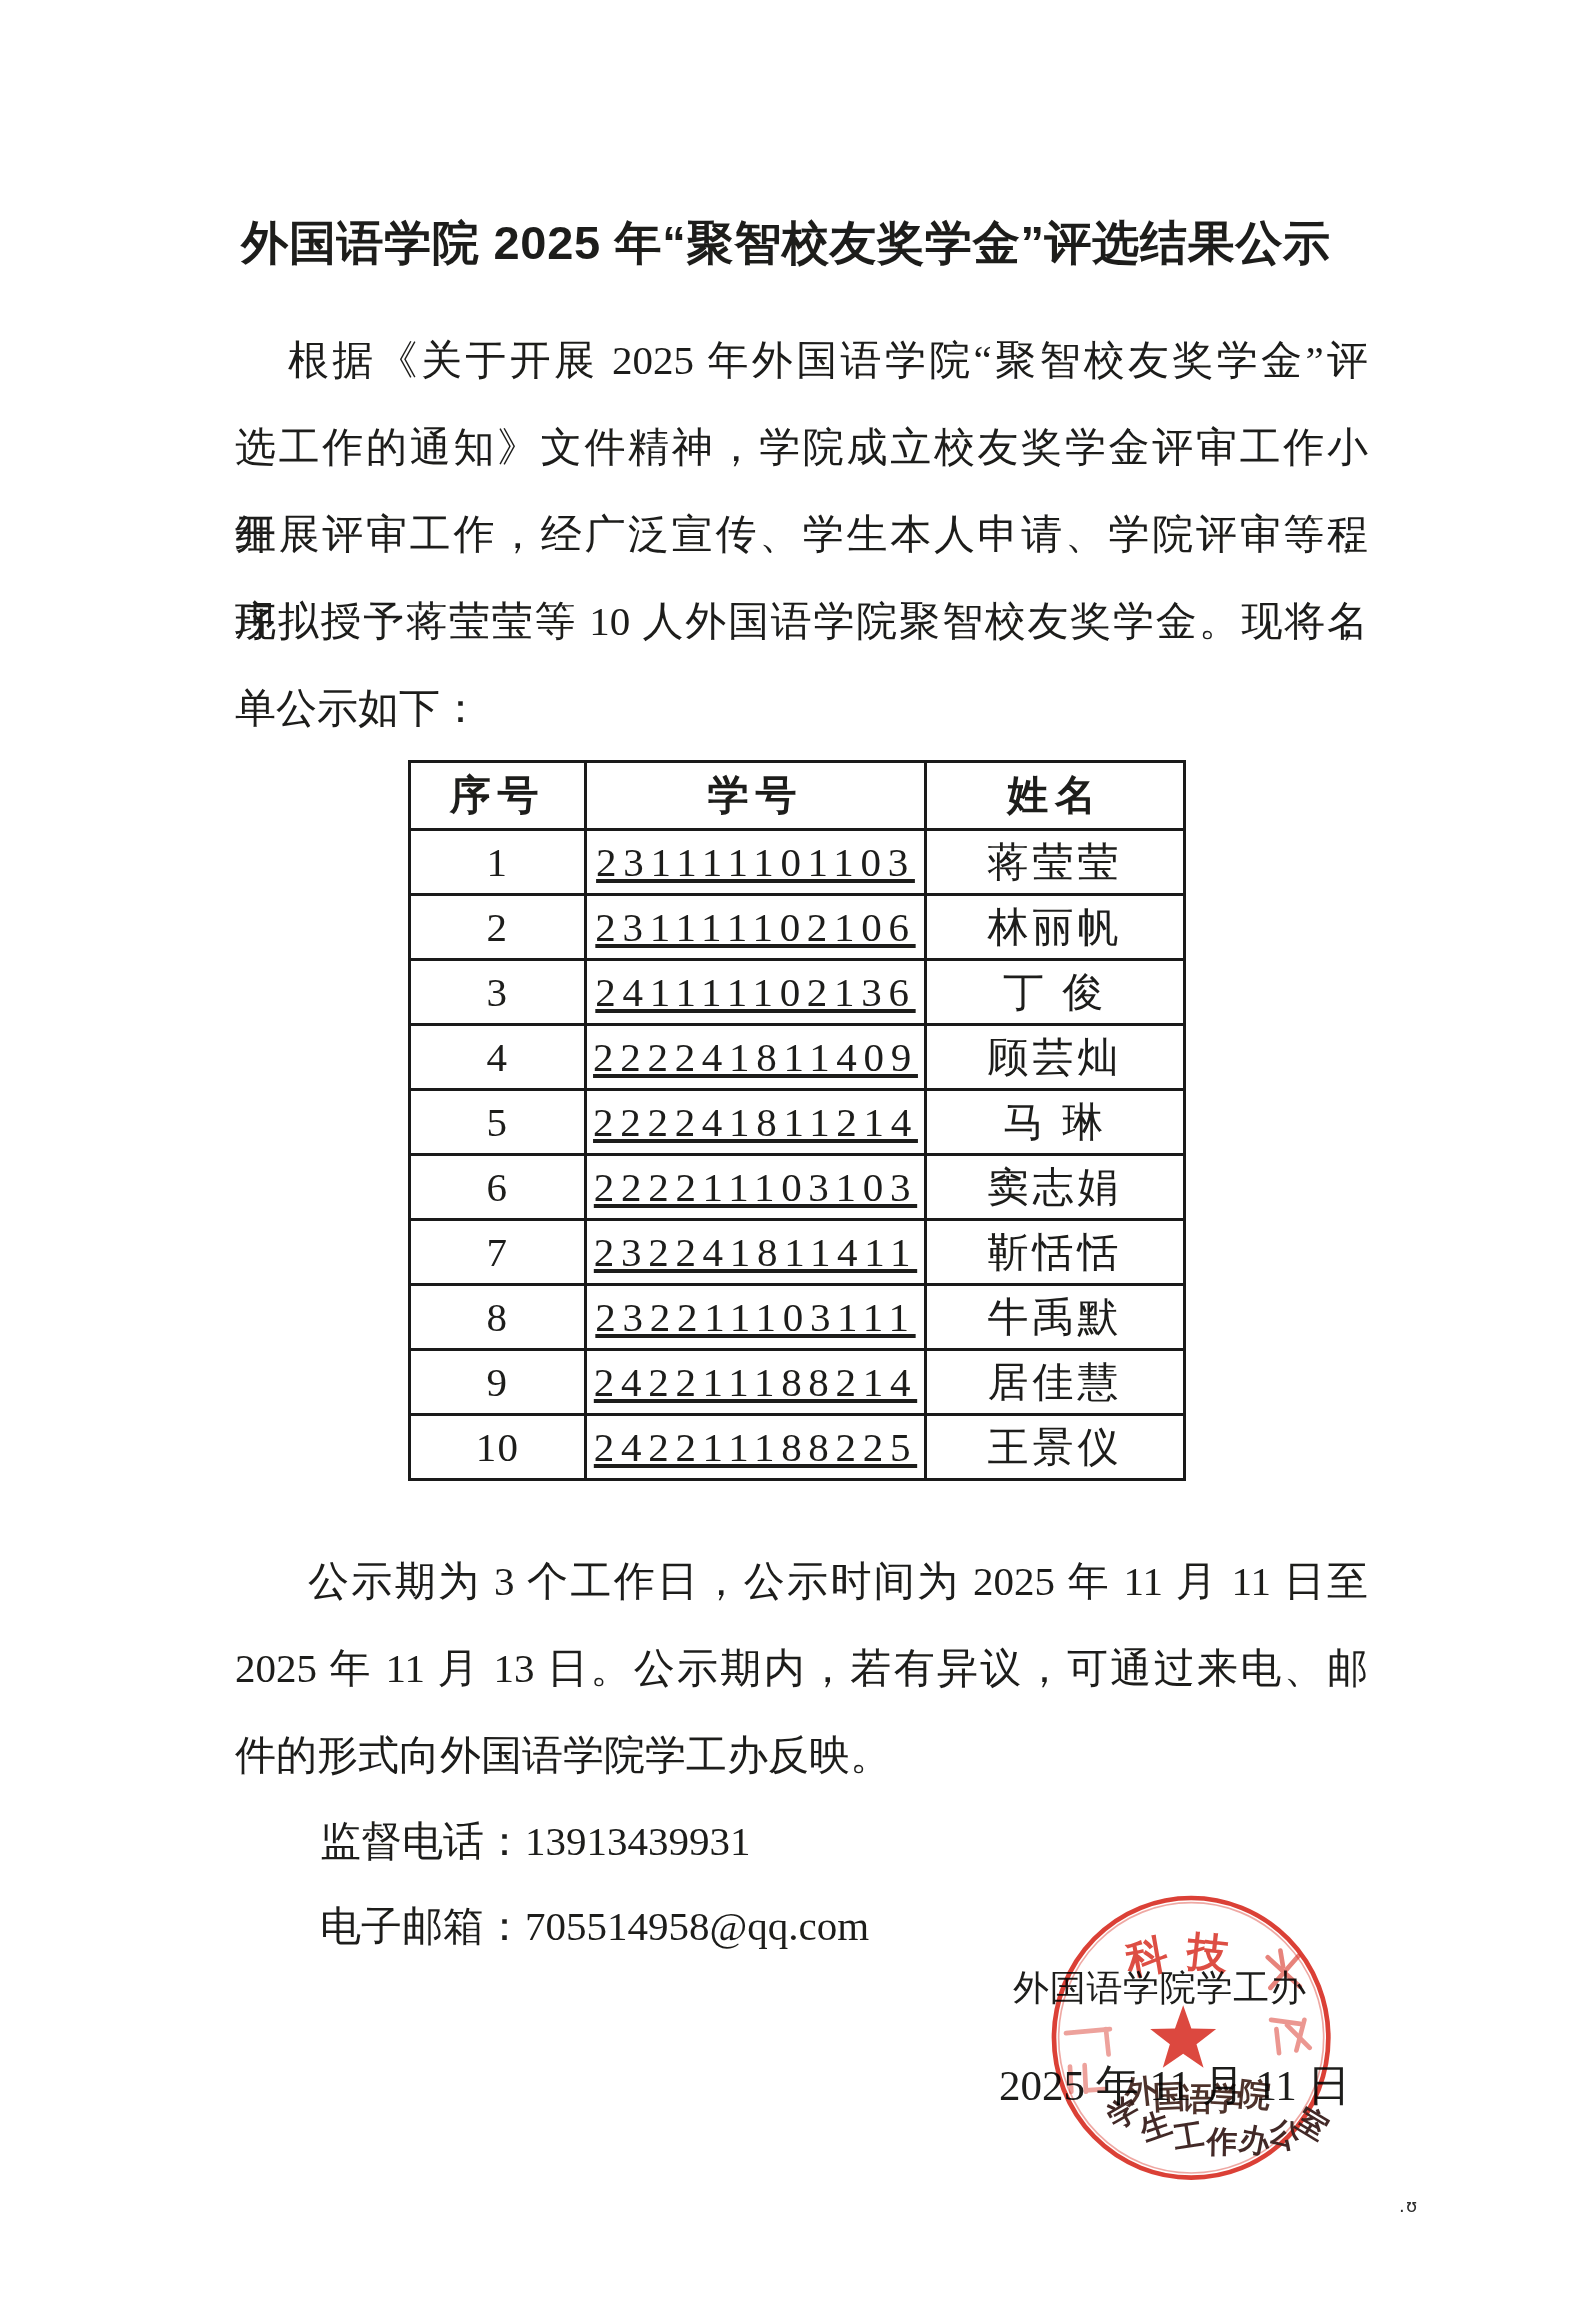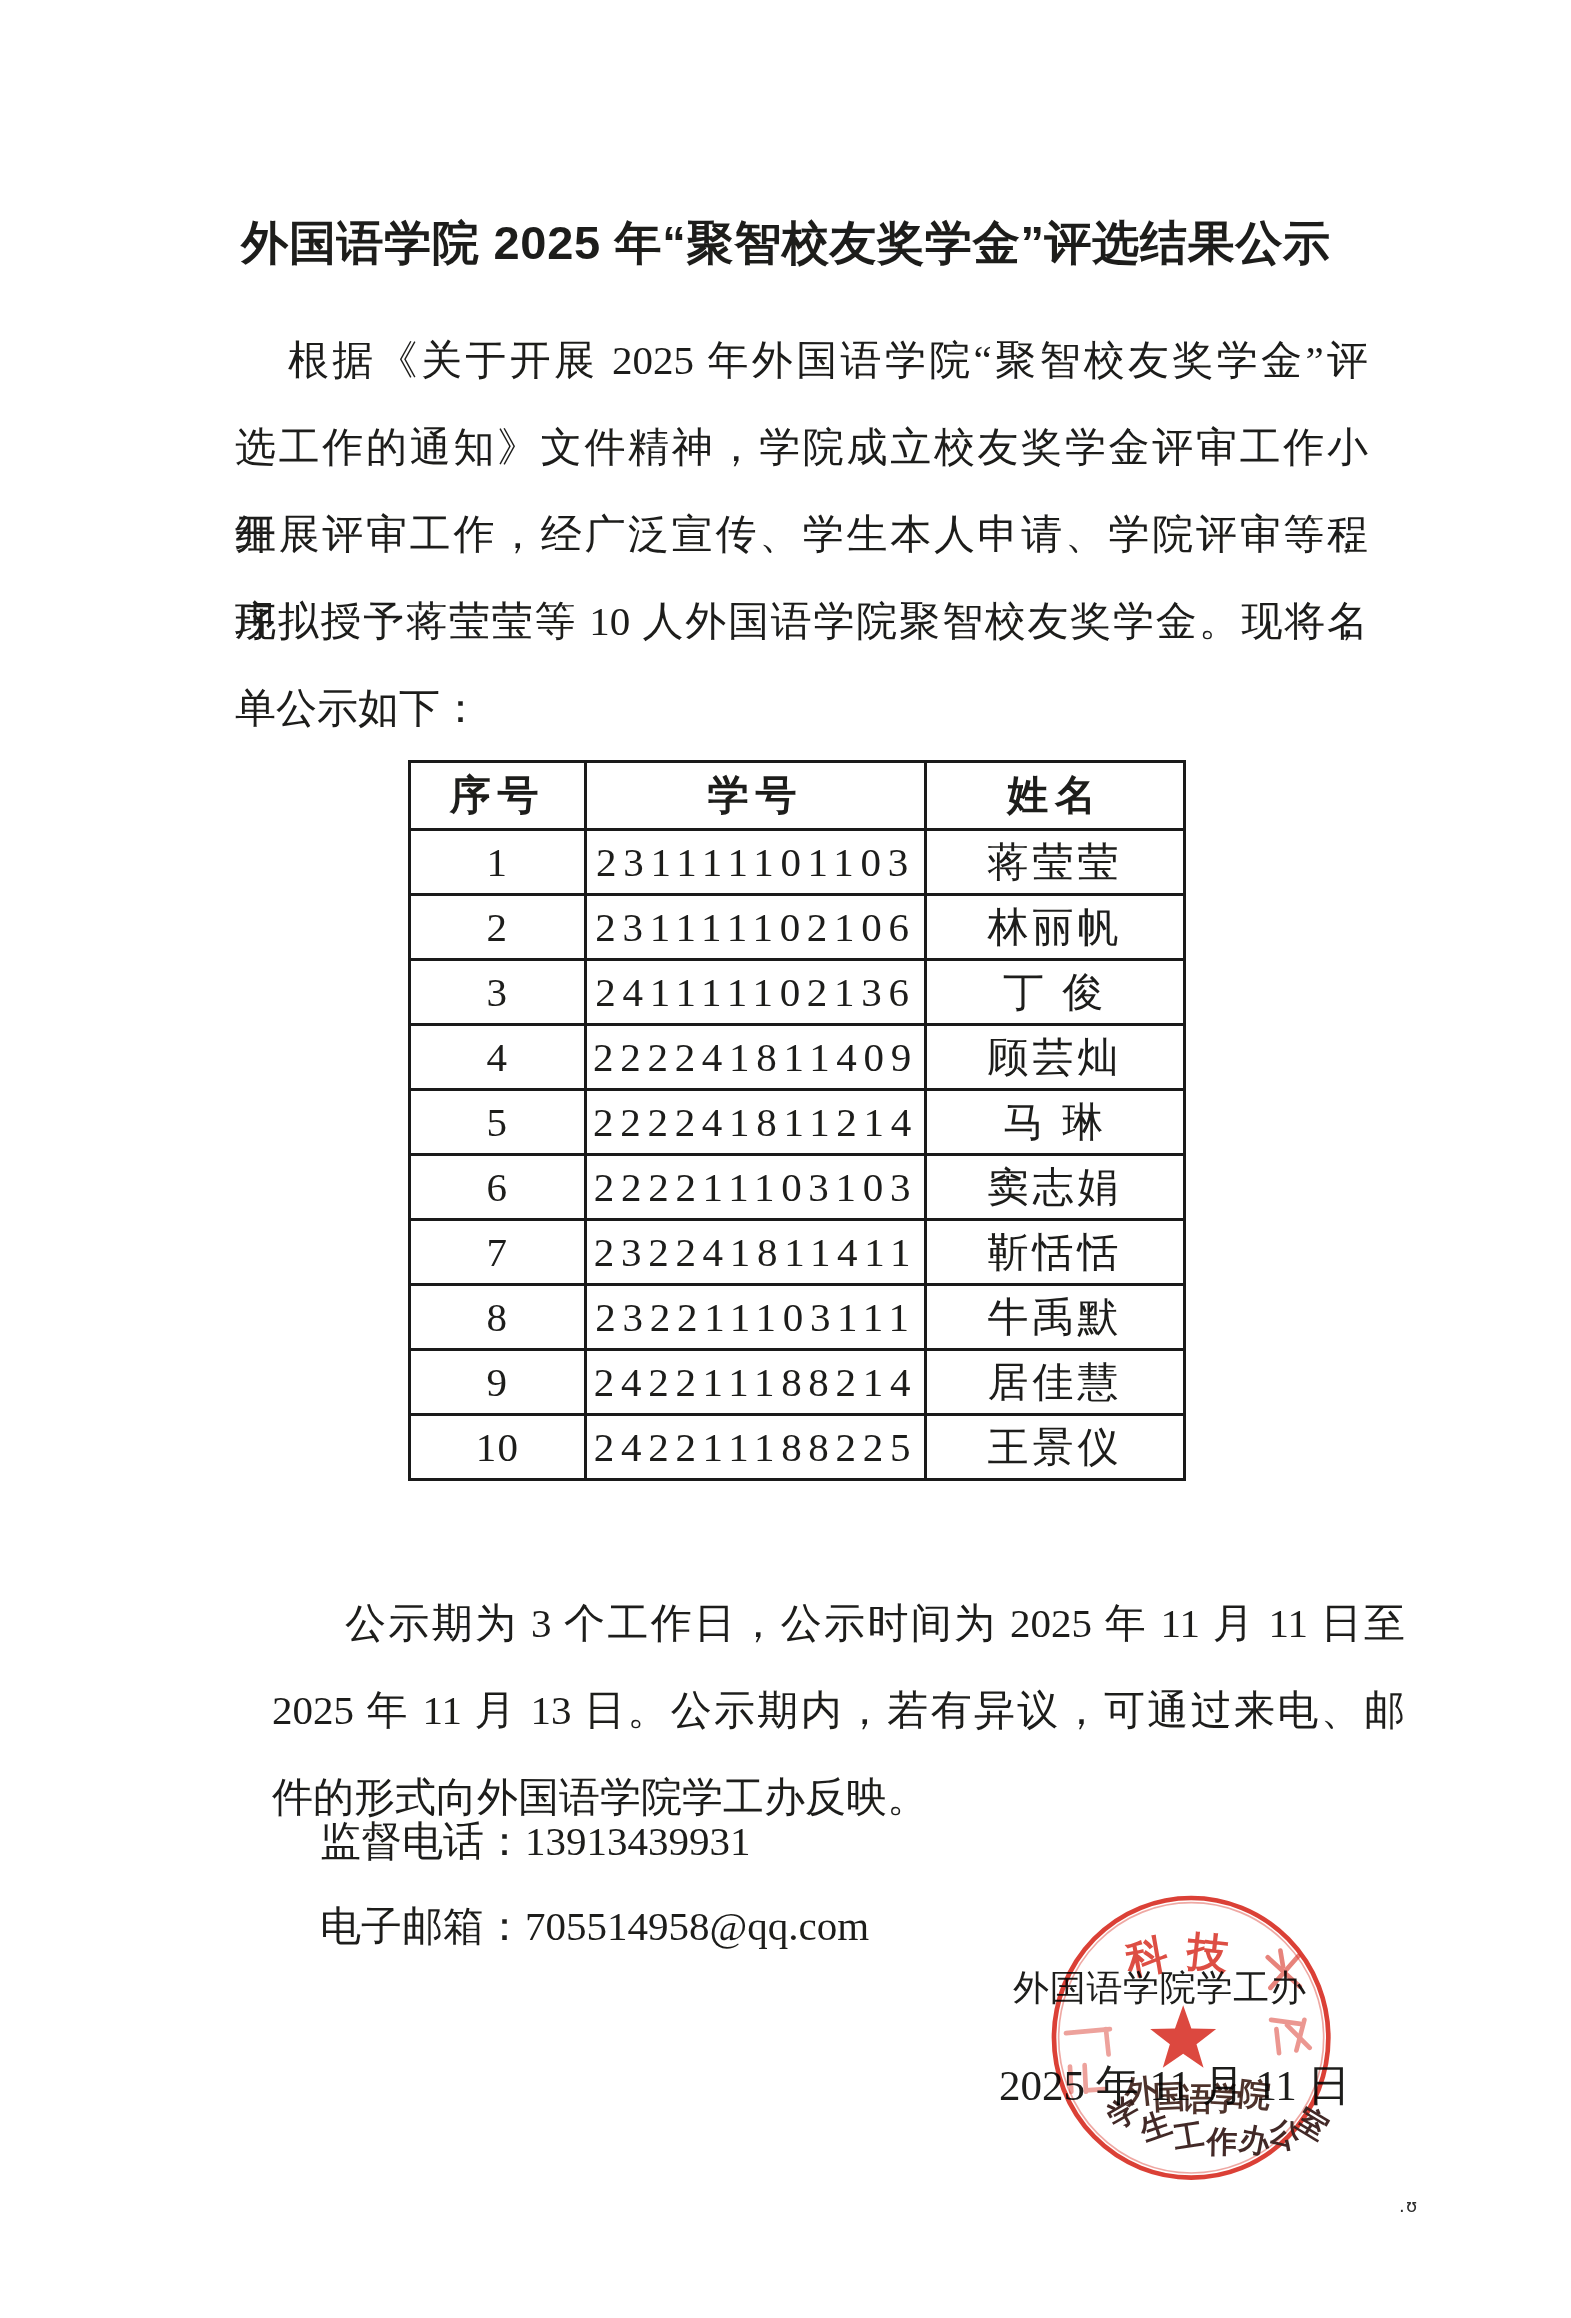--- a/index.html
+++ b/index.html
@@ -12,21 +12,21 @@
     color:#1d1d1b;
   }
   .title{
     position:absolute;top:212px;left:0;width:1572px;margin:0;
     text-align:center;
     font-size:47px;font-weight:700;letter-spacing:0.7px;
     font-family:Liberation Sans, sans-serif;
   }
   .para{position:absolute;left:235px;width:1133px;}
   .p1{top:317px;}
-  .p2{top:1580px;margin-left:37px;}
+  .p2{top:1538px;}
   .line{
     height:87px;line-height:87px;
     font-size:41px;white-space:nowrap;
   }
   .just{white-space:normal;text-align:justify;text-align-last:justify;}
   .indent1{padding-left:53px;}
   .indent2{padding-left:73px;}
   .roster{
     position:absolute;top:760px;left:408px;
     width:776px;border-collapse:collapse;table-layout:fixed;padding-left:15px;
@@ -34,21 +34,21 @@
   .roster th,.roster td{
     border:3.3px solid #1a1a1a;
     text-align:center;vertical-align:middle;
     font-size:41px;line-height:1;padding:0;
     font-family:"Liberation Serif","DejaVu Serif",serif;
   }
   .roster thead tr{height:68px;}
   .roster tbody tr{height:65px;}
   .roster th{font-weight:700;letter-spacing:6.7px;}
   .c-serial{letter-spacing:1.3px;}
-  .c-id{letter-spacing:6.7px;}
+  .c-id{letter-spacing:6.7px;text-decoration:underline;}
   .c-name{letter-spacing:4px;}
   .contact{
     position:absolute;left:320px;height:60px;line-height:60px;
     font-size:41px;white-space:nowrap;text-align:center;
   }
   .phone-line{top:1811px;}
   .email-line{top:1896px;}
   .signature{
     position:absolute;left:1013px;top:1962px;
     font-size:36px;line-height:53px;white-space:nowrap;letter-spacing:0.7px;

